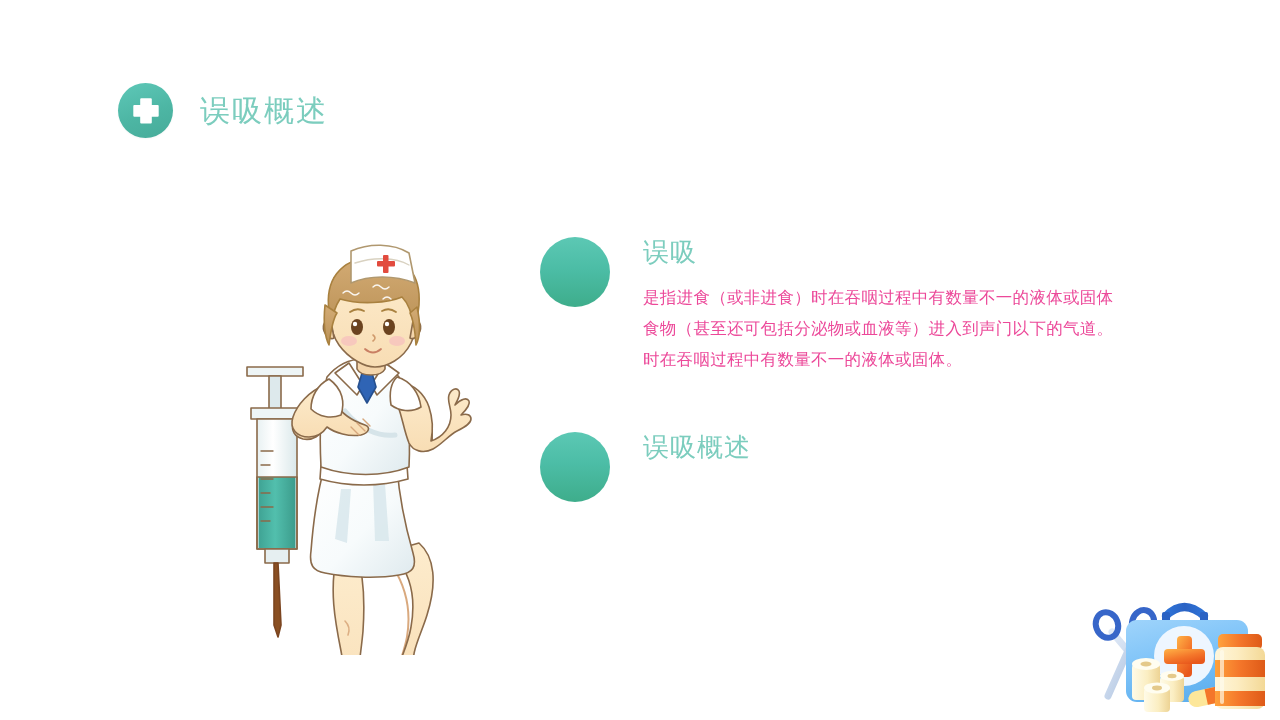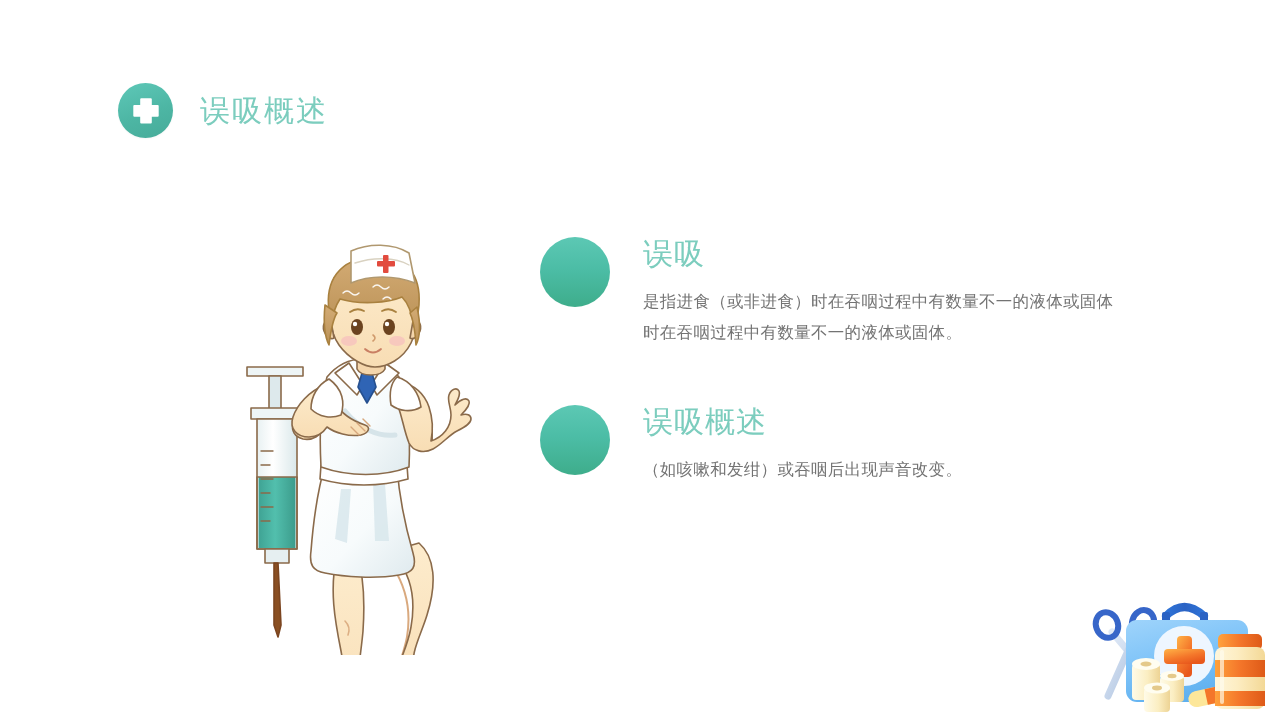--- a/index.html
+++ b/index.html
@@ -65,30 +65,30 @@
     left: 0;
     top: 5px;
     width: 70px;
     height: 70px;
     border-radius: 50%;
     background: linear-gradient(180deg, #5cc8b4 0%, #4cbda6 45%, #3ead8b 100%);
     box-shadow: 0 0 0 3px rgba(255,255,255,0.9), 0 1px 3px rgba(0,0,0,0.05);
   }
   .sec-body { margin-left: 103px; }
   .sec-head {
-    font-size: 30px;
+    font-size: 26px;
     color: #7ccdbe;
     line-height: 1;
     padding-top: 7px;
     margin-bottom: 17px;
     letter-spacing: 1px;
   }
   .sec-para {
     font-size: 16.5px;
-    color: #737373;
+    color: #ec4899;
     line-height: 31px;
     letter-spacing: 0.3px;
   }
   .sec-para .ln { display: block; white-space: nowrap; }
 
   
   .nurse-art {
     position: absolute;
     left: 233px;
     top: 215px;
@@ -277,31 +277,31 @@
   </div>
 
   <div class="content">
 
     <div class="section">
       <div class="bullet"></div>
       <div class="sec-body">
         <div class="sec-head">误吸</div>
         <div class="sec-para">
           <span class="ln">是指进食（或非进食）时在吞咽过程中有数量不一的液体或固体</span>
+          <span class="ln">食物（甚至还可包括分泌物或血液等）进入到声门以下的气道。</span>
           <span class="ln">时在吞咽过程中有数量不一的液体或固体。</span>
         </div>
       </div>
     </div>
 
     <div class="section">
       <div class="bullet"></div>
       <div class="sec-body">
         <div class="sec-head">误吸概述</div>
         <div class="sec-para">
-          <span class="ln">（如咳嗽和发绀）或吞咽后出现声音改变。</span>
         </div>
       </div>
     </div>
 
   </div>
 
   <div class="kit-art">
     <svg width="195" height="130" viewBox="0 0 195 130" aria-hidden="true">
       <defs>
         <linearGradient id="kitg" x1="0" y1="0" x2="0.4" y2="1">

